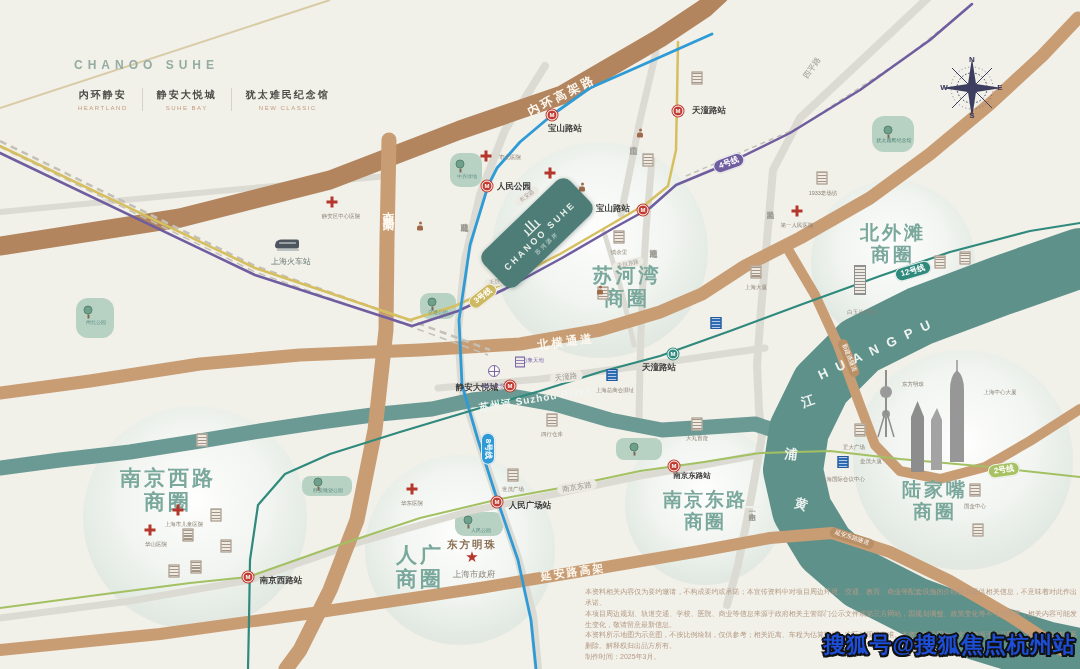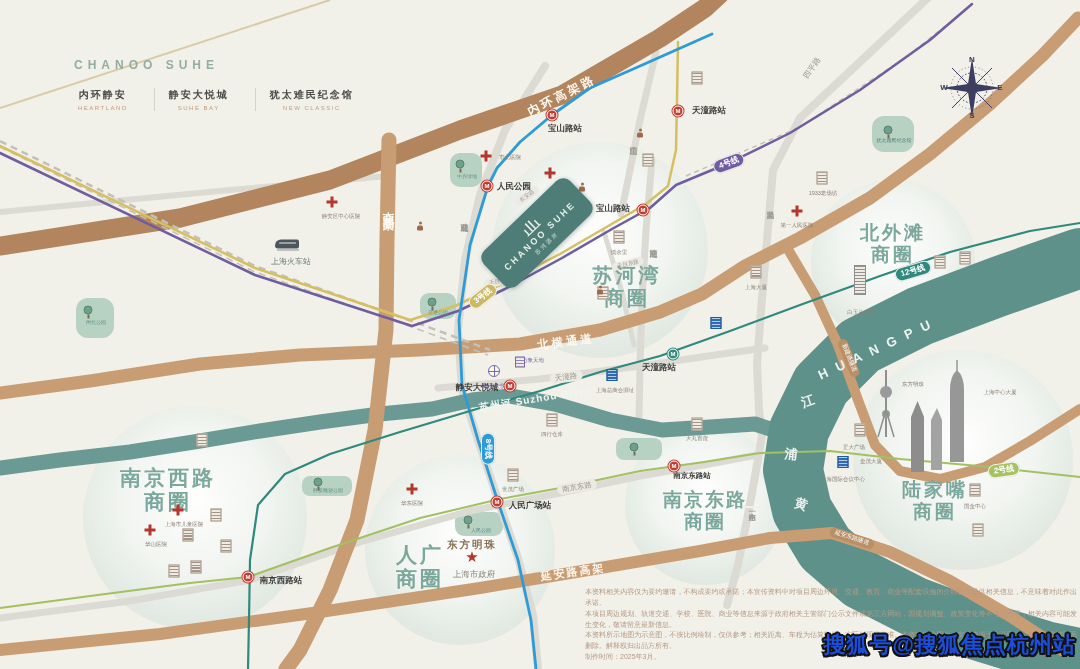--- a/index.html
+++ b/index.html
@@ -40,21 +40,21 @@
   .ic-p::before{content:"";position:absolute;left:2.5px;top:0;width:3px;height:3px;border-radius:50%;background:#a06a4a;}
   .ic-p::after{content:"";position:absolute;left:1px;top:3.5px;width:6px;height:5px;border-radius:2px 2px 1px 1px;background:#a06a4a;}
   .ic-tr{width:24px;height:9px;background:#4d565e;border-radius:6px 2px 2px 3px;}
   .ic-tr::before{content:"";position:absolute;left:4px;top:2.5px;right:3px;height:1.5px;background:#e9e9e6;border-radius:1px;}
   .ic-tr::after{content:"";position:absolute;left:2px;bottom:-2px;right:0;height:1px;background:#8b949b;}
   
   #header{position:absolute;left:74px;top:58px;width:330px;}
   #brand{font-size:12px;letter-spacing:5px;color:#94aca2;font-weight:600;}
   #title{margin-top:14px;font-size:24px;letter-spacing:4px;color:#6f9c93;font-weight:600;
          font-family:"Liberation Serif",serif;}
-  #taglines{margin-top:16px;display:flex;align-items:center;gap:12px;}
+  #taglines{margin-top:16px;display:flex;align-items:center;}
   .tg{padding:0 14px;text-align:center;}
   .tg:first-child{padding-left:4px;}
   .tg+.tg{border-left:1px solid #d5d2c8;}
   .tg .zh{font-size:10px;letter-spacing:2px;color:#4c4b47;font-weight:700;}
   .tg .en{margin-top:3px;font-size:6px;letter-spacing:1.5px;color:#c49b7c;}
   
   #project{position:absolute;left:537px;top:233px;width:120px;height:48px;background:#4e7d78;
            border-radius:10px;transform:translate(-50%,-50%) rotate(-44deg);
            display:flex;flex-direction:column;align-items:center;justify-content:center;
            box-shadow:0 1px 4px rgba(30,60,55,.35);}

